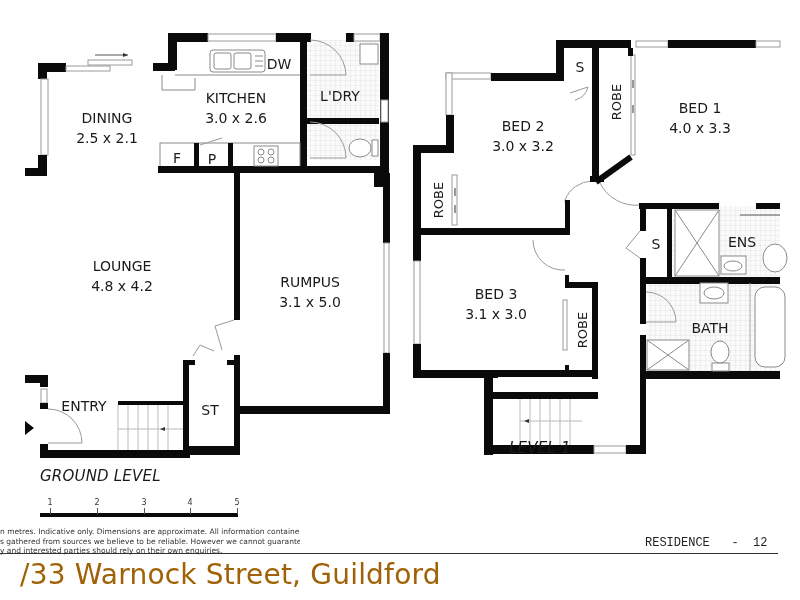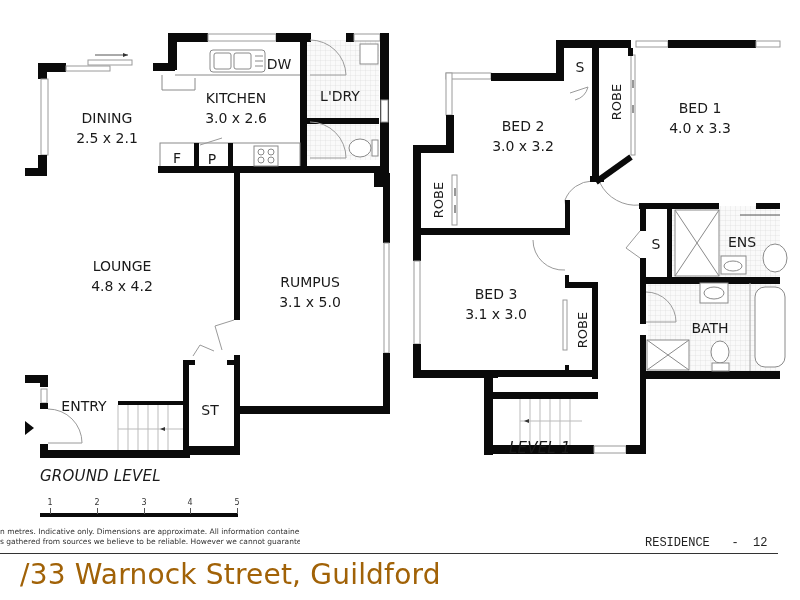--- a/index.html
+++ b/index.html
@@ -262,17 +262,18 @@
   <span class="scale-tickline" style="left:10px"></span>
   <span class="scale-tickline" style="left:57px"></span>
   <span class="scale-tickline" style="left:104px"></span>
   <span class="scale-tickline" style="left:150px"></span>
   <span class="scale-tickline" style="left:197px"></span>
 </div>
 
 <div class="disclaimer">
   <div>n metres. Indicative only. Dimensions are approximate. All information contained</div>
   <div>s gathered from sources we believe to be reliable. However we cannot guarantee its</div>
+  <div>y and interested parties should rely on their own enquiries.</div>
 </div>
 
 <div class="residence">RESIDENCE   -  12</div>
 <div class="rule"></div>
 <div class="address">/33 Warnock Street, Guildford</div>
 
 </body></html>

